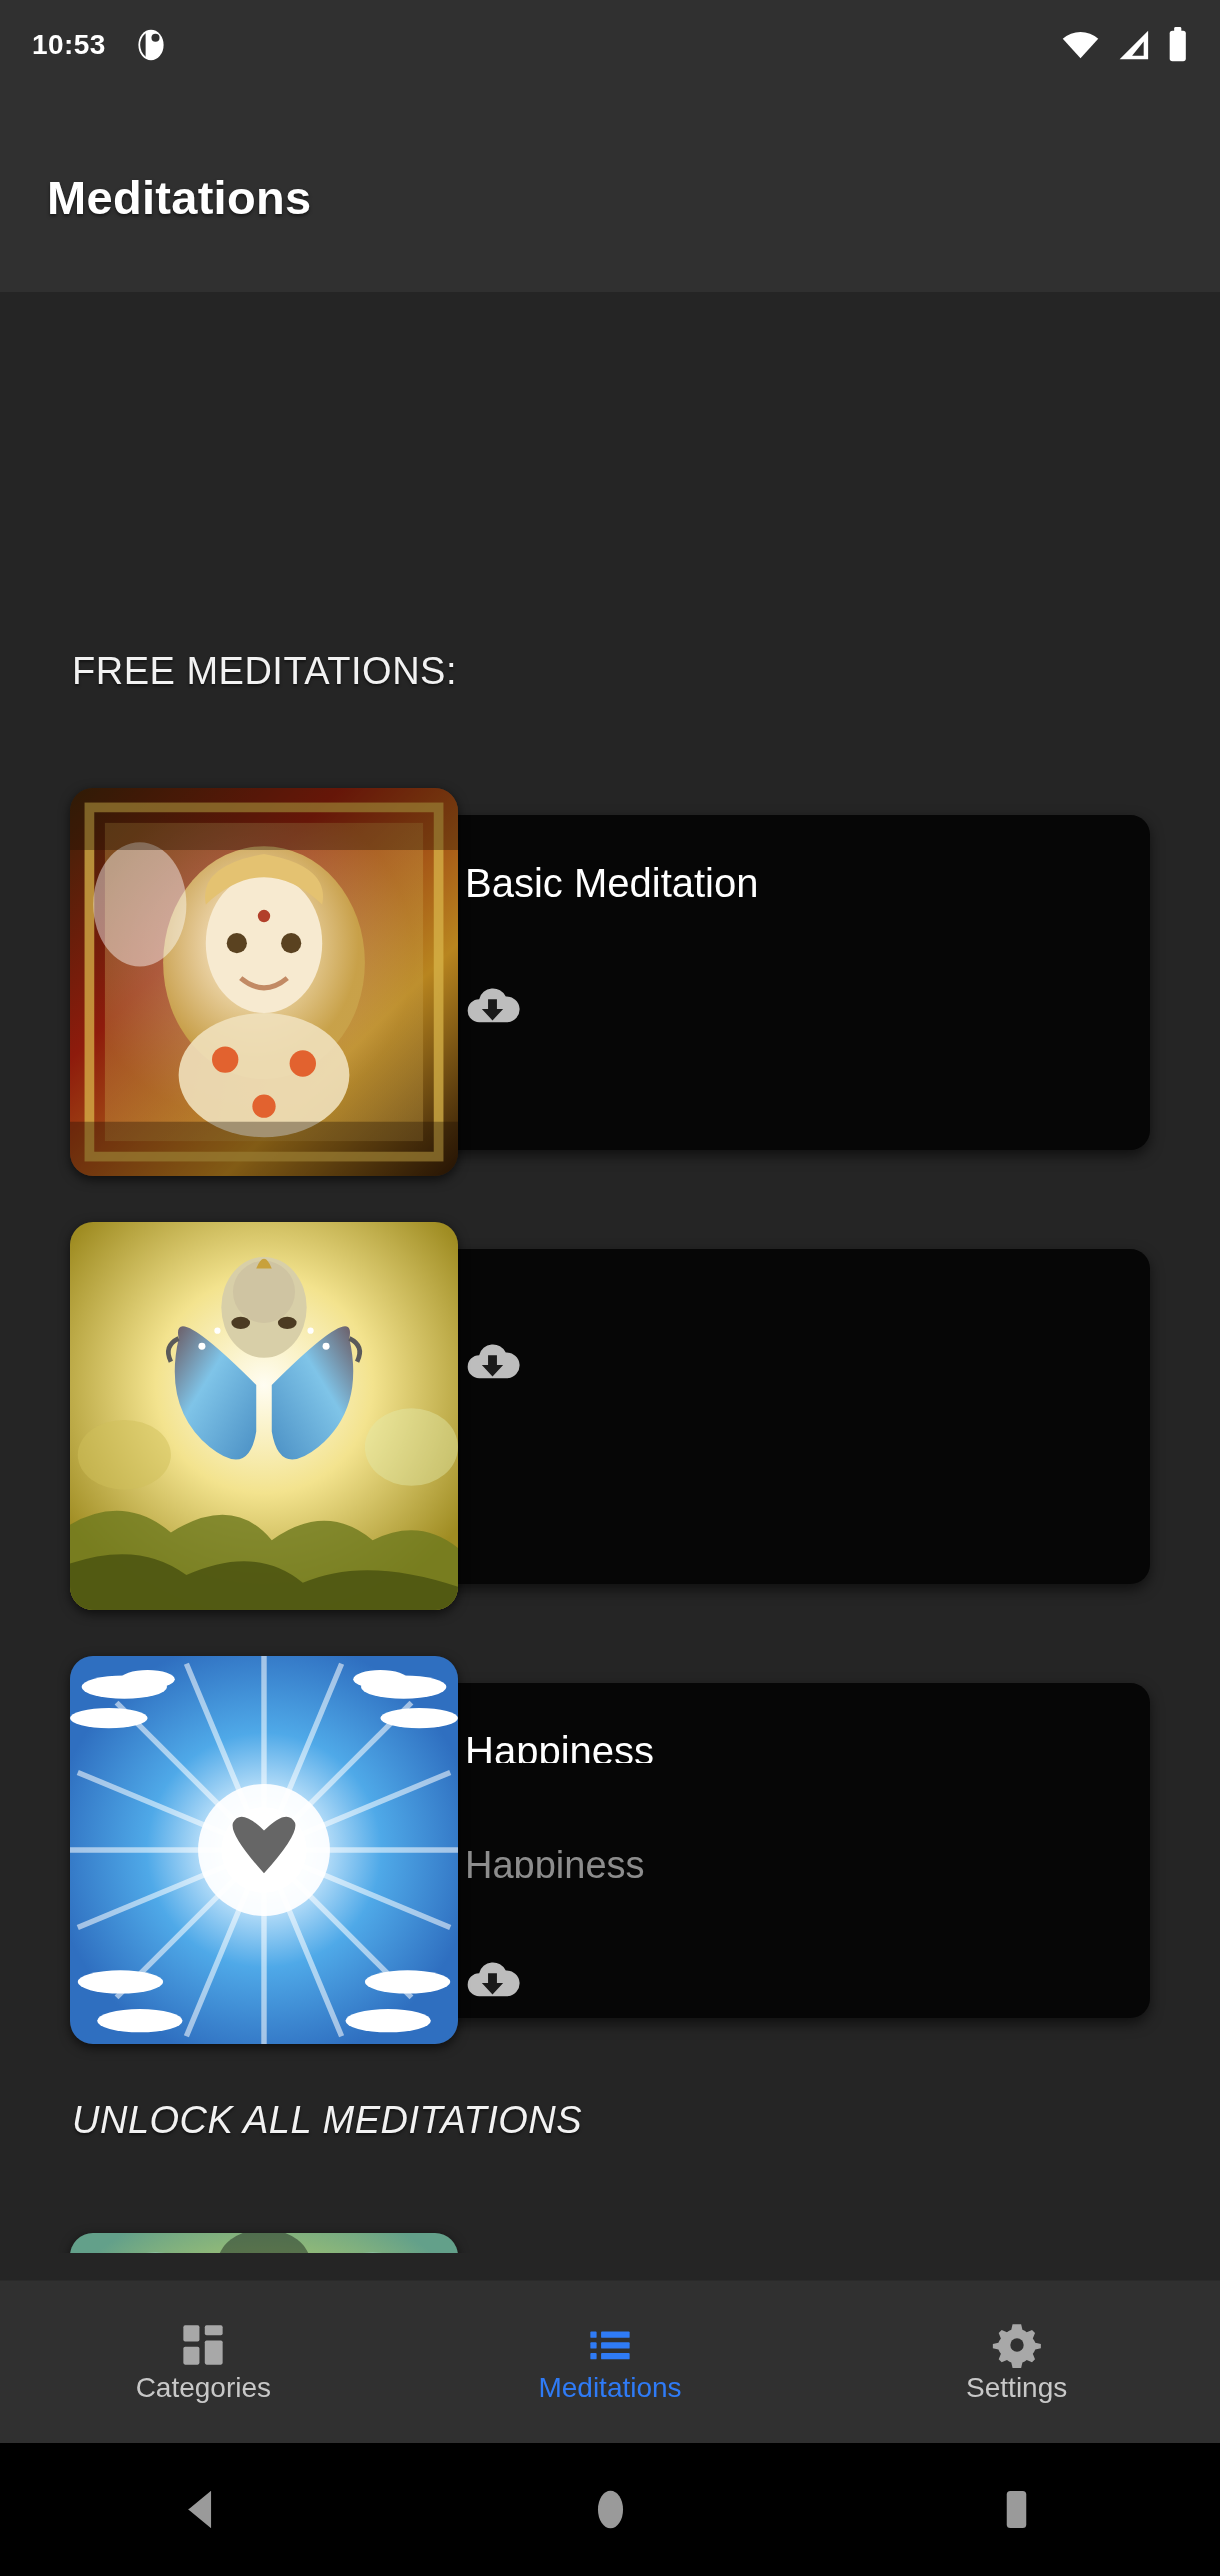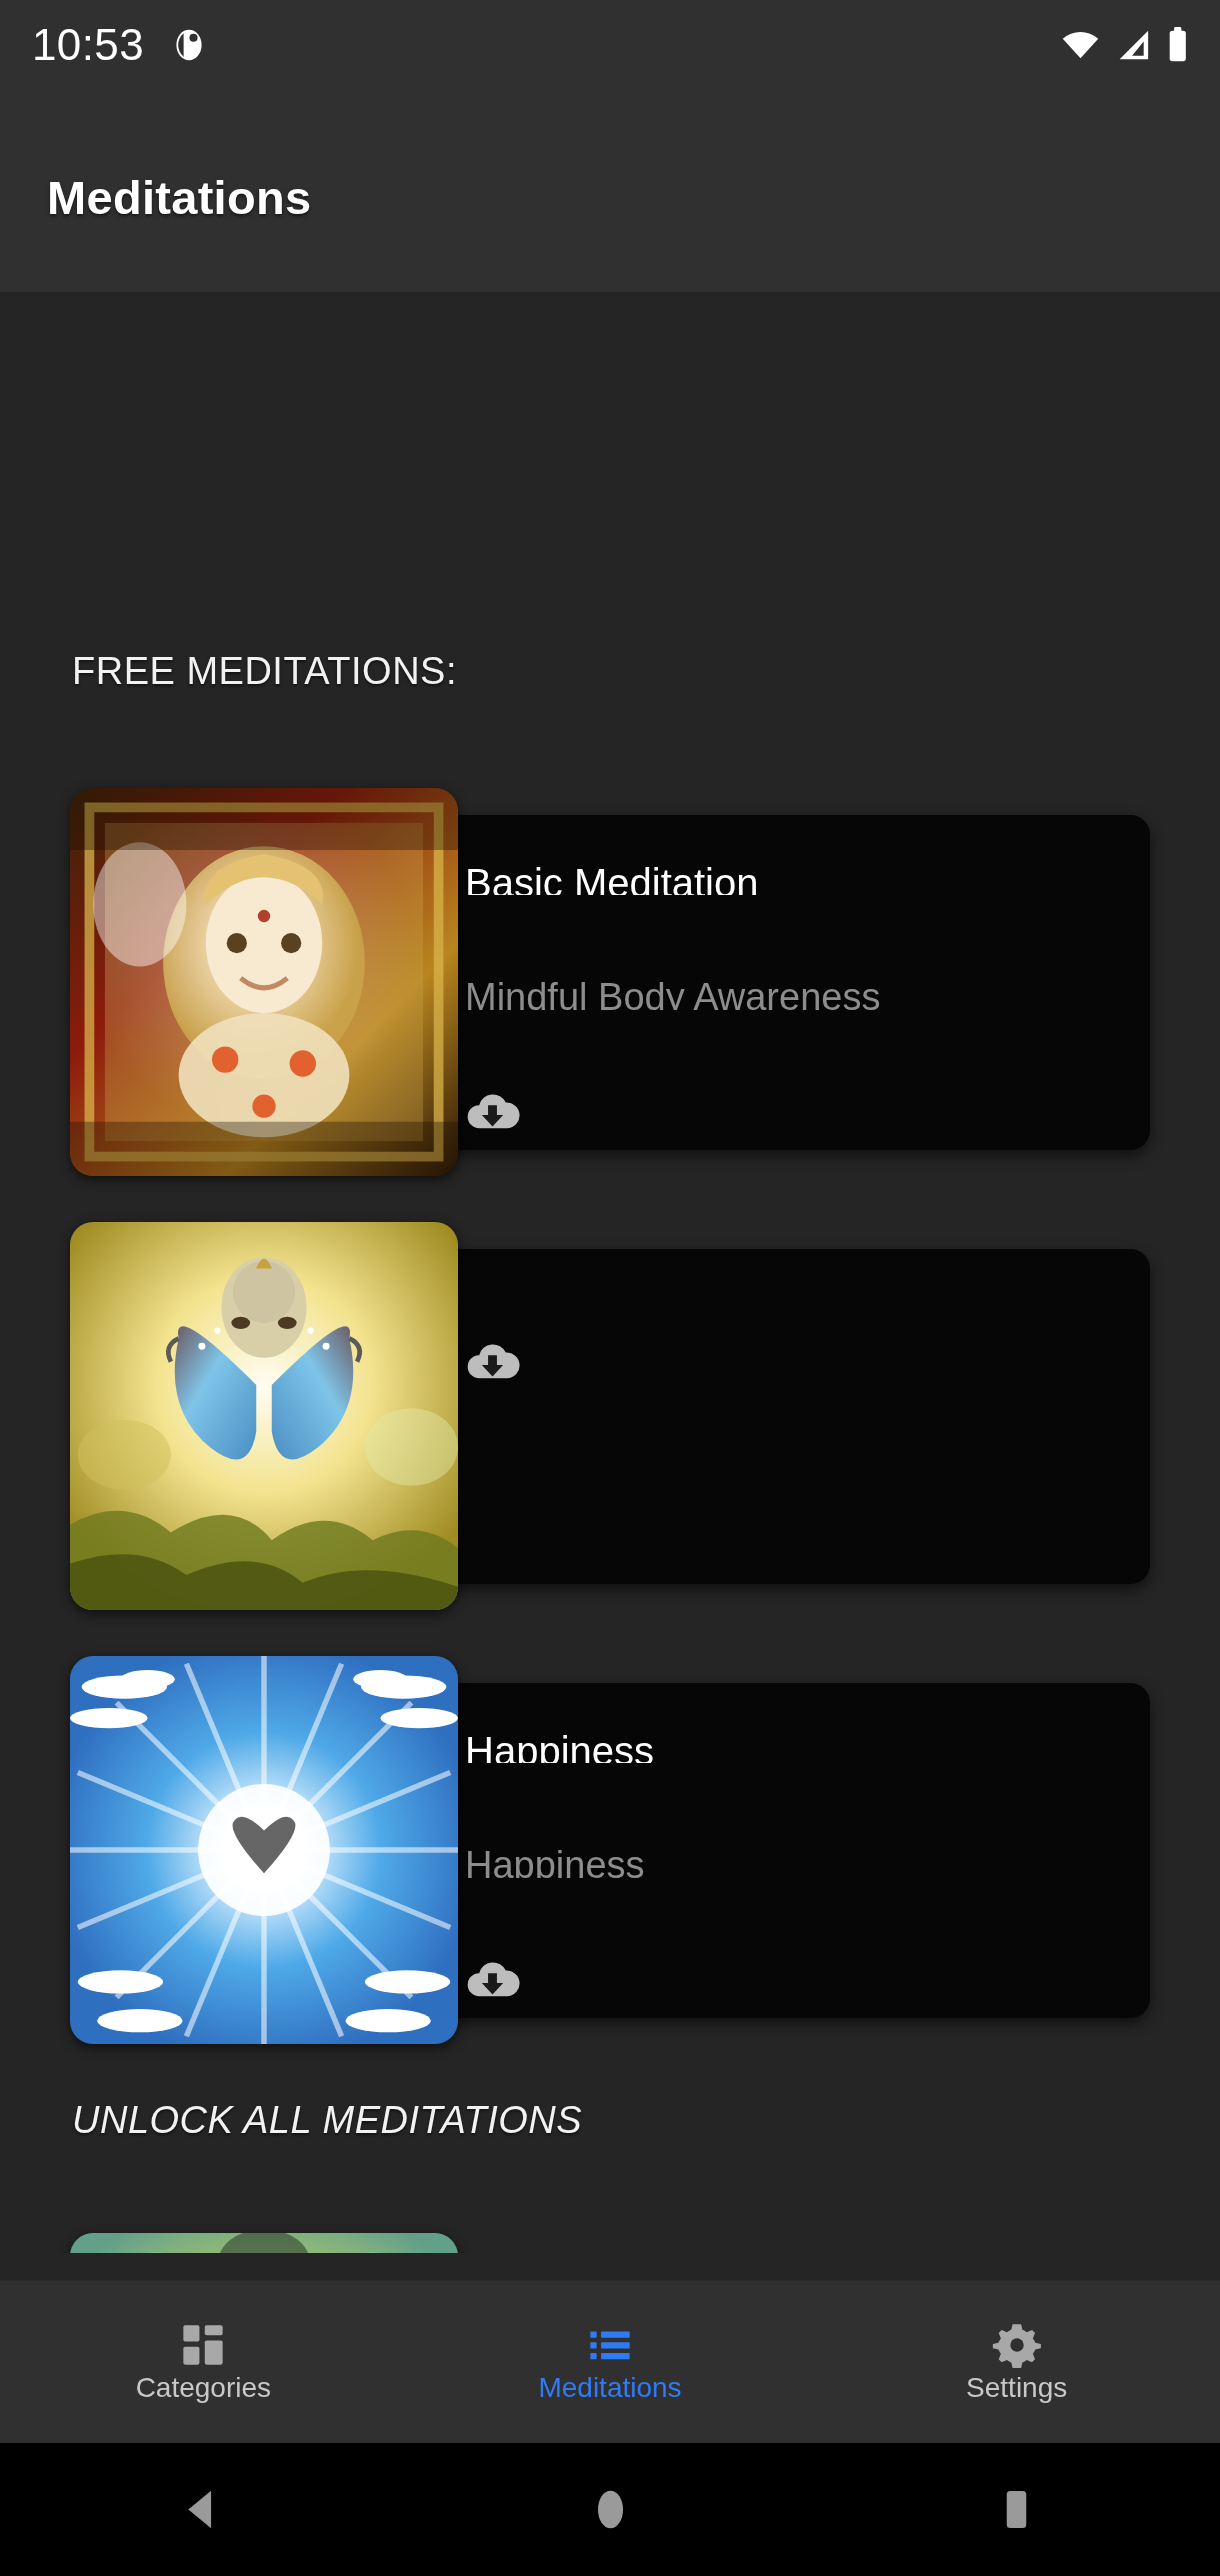--- a/index.html
+++ b/index.html
@@ -10,21 +10,21 @@
     overflow:hidden;
   }
   #screen { position:relative; width:1220px; height:2576px; background:#252525; }
 
   
   .statusbar {
     position:absolute; top:0; left:0; width:1220px; height:89px;
     background:#303030; display:flex; align-items:center;
     padding:0 32px; color:#fff;
   }
-  .status-time { font-size:44px; letter-spacing:0.4px; color:#fff; }
+  .status-time { font-size:28px; letter-spacing:0.4px; color:#fff;font-weight:bold; }
   .status-left-icons { display:flex; align-items:center; margin-left:27px; }
   .status-right { margin-left:auto; display:flex; align-items:center; gap:14.3px; }
 
   
   .appbar {
     position:absolute; top:89px; left:0; width:1220px; height:218px;
     background:#303030;
     border-bottom:1.8px solid #1d1d1d;
     display:flex; align-items:center;
   }
@@ -137,21 +137,20 @@
   </div>
 
   <div class="content">
 
     <div class="section-header sec1">FREE MEDITATIONS:</div>
 
     <div class="row" style="top:496px;">
       <div class="card">
         <div class="card-body">
           <div class="card-title">Basic Meditation</div>
-          <div class="card-sub">Mindful Body Awareness</div>
           <div class="card-action">
             <svg class="ic" width="55" height="43" viewBox="0 0 62 48">
               <path d="M16 44 a13 13 0 0 1 0-26 a16 16 0 0 1 30-3 a12 12 0 0 1 2 29 z" fill="#bdbdbd"></path>
               <path d="M31 18 L31 32 M31 36 L22 26 M31 36 L40 26" stroke="#bdbdbd" stroke-width="0" fill="none"></path>
               <path d="M26 18 h10 v11 h7 l-12 13 l-12 -13 h7 z" fill="#1a1a1a"></path>
             </svg>
           </div>
         </div>
       </div>
       <div class="thumb">

